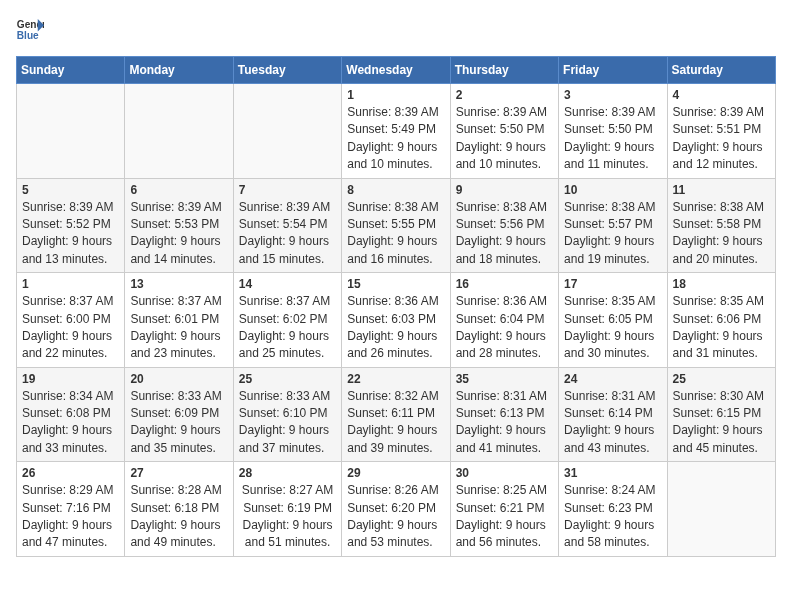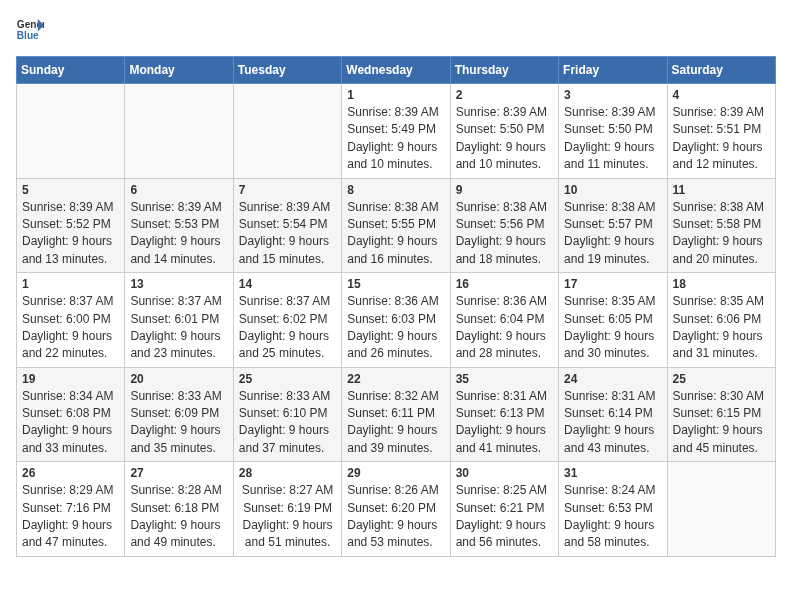--- a/index.html
+++ b/index.html
@@ -328,20 +328,20 @@
         <td>
           <span class="day-number">30</span>
           <div class="day-info" style="white-space: pre-line;">Sunrise: 8:25 AM
 Sunset: 6:21 PM
 Daylight: 9 hours
 and 56 minutes.</div>
         </td>
         <td>
           <span class="day-number">31</span>
           <div class="day-info" style="white-space: pre-line;">Sunrise: 8:24 AM
-Sunset: 6:53 PM
+Sunset: 6:23 PM
 Daylight: 9 hours
 and 58 minutes.</div>
         </td>
         <td class="empty"></td>
       </tr>
     </tbody>
 </table>
 
 </body></html>

